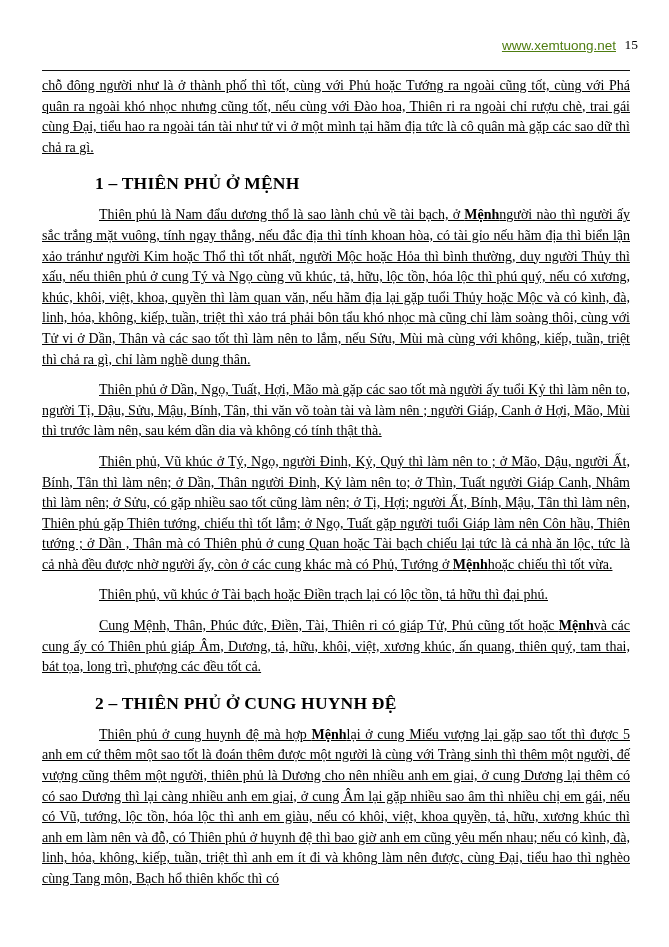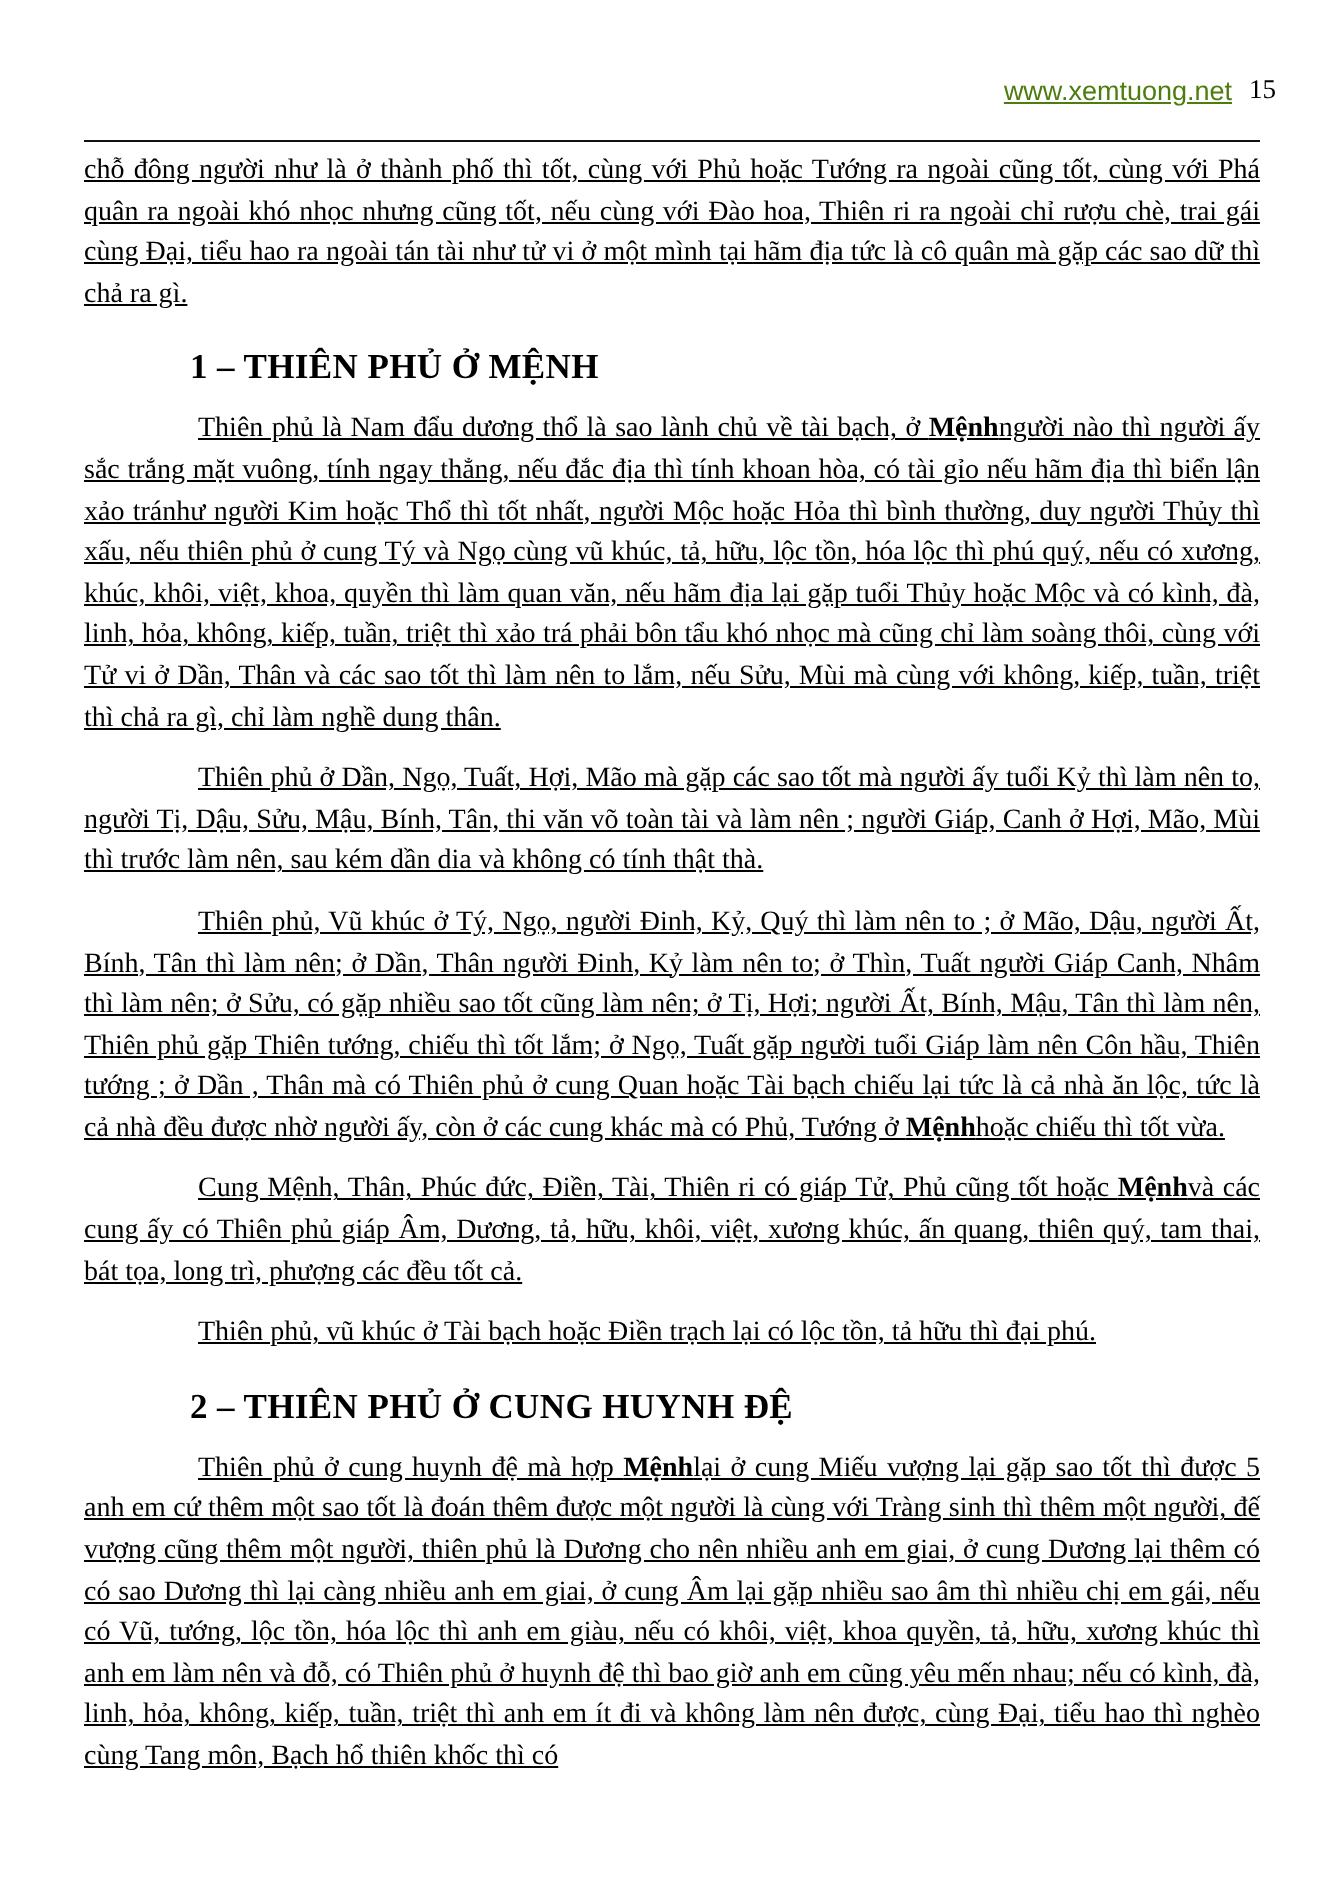--- a/index.html
+++ b/index.html
@@ -103,19 +103,19 @@
 
   <div class="header-rule"></div>
 
   <div class="document-body">
 
   <p class="paragraph no-indent"><span>chỗ đông người như là ở thành phố thì tốt, cùng với Phủ hoặc Tướng ra ngoài cũng tốt, cùng với Phá quân ra ngoài khó nhọc nhưng cũng tốt, nếu cùng với Đào hoa, Thiên ri ra ngoài chỉ rượu chè, trai gái cùng Đại, tiểu hao ra ngoài tán tài như tử vi ở một mình tại hãm địa tức là cô quân mà gặp các sao dữ thì chả ra gì.</span></p>
       <h2 class="heading"><span class="bold">1 – THIÊN PHỦ Ở MỆNH</span></h2>
       <p class="paragraph"><span>Thiên phủ là Nam đẩu dương thổ là sao lành chủ về tài bạch, ở </span><span class="bold">Mệnh</span><span>người nào thì người ấy sắc trắng mặt vuông, tính ngay thẳng, nếu đắc địa thì tính khoan hòa, có tài gỉo nếu hãm địa thì biển lận xảo tránhư người Kim hoặc Thổ thì tốt nhất, người Mộc hoặc Hỏa thì bình thường, duy người Thủy thì xấu, nếu thiên phủ ở cung Tý và Ngọ cùng vũ khúc, tả, hữu, lộc tồn, hóa lộc thì phú quý, nếu có xương, khúc, khôi, việt, khoa, quyền thì làm quan văn, nếu hãm địa lại gặp tuổi Thủy hoặc Mộc và có kình, đà, linh, hỏa, không, kiếp, tuần, triệt thì xảo trá phải bôn tẩu khó nhọc mà cũng chỉ làm soàng thôi, cùng với Tử vi ở Dần, Thân và các sao tốt thì làm nên to lắm, nếu Sửu, Mùi mà cùng với không, kiếp, tuần, triệt thì chả ra gì, chỉ làm nghề dung thân.</span></p>
       <p class="paragraph"><span>Thiên phủ ở Dần, Ngọ, Tuất, Hợi, Mão mà gặp các sao tốt mà người ấy tuổi Kỷ thì làm nên to, người Tị, Dậu, Sửu, Mậu, Bính, Tân, thi văn võ toàn tài và làm nên ; người Giáp, Canh ở Hợi, Mão, Mùi thì trước làm nên, sau kém dần dia và không có tính thật thà.</span></p>
       <p class="paragraph"><span>Thiên phủ, Vũ khúc ở Tý, Ngọ, người Đinh, Kỷ, Quý thì làm nên to ; ở Mão, Dậu, người Ất, Bính, Tân thì làm nên; ở Dần, Thân người Đinh, Kỷ làm nên to; ở Thìn, Tuất người Giáp Canh, Nhâm thì làm nên; ở Sửu, có gặp nhiều sao tốt cũng làm nên; ở Tị, Hợi; người Ất, Bính, Mậu, Tân thì làm nên, Thiên phủ gặp Thiên tướng, chiếu thì tốt lắm; ở Ngọ, Tuất gặp người tuổi Giáp làm nên Côn hầu, Thiên tướng ; ở Dần , Thân mà có Thiên phủ ở cung Quan hoặc Tài bạch chiếu lại tức là cả nhà ăn lộc, tức là cả nhà đều được nhờ người ấy, còn ở các cung khác mà có Phủ, Tướng ở </span><span class="bold">Mệnh</span><span>hoặc chiếu thì tốt vừa.</span></p>
+      <p class="paragraph"><span>Thiên phủ, vũ khúc ở Tài bạch hoặc Điền trạch lại có lộc tồn, tả hữu thì đại phú.</span></p>
       <p class="paragraph"><span>Cung Mệnh, Thân, Phúc đức, Điền, Tài, Thiên ri có giáp Tử, Phủ cũng tốt hoặc </span><span class="bold">Mệnh</span><span>và các cung ấy có Thiên phủ giáp Âm, Dương, tả, hữu, khôi, việt, xương khúc, ấn quang, thiên quý, tam thai, bát tọa, long trì, phượng các đều tốt cả.</span></p>
-      <p class="paragraph"><span>Thiên phủ, vũ khúc ở Tài bạch hoặc Điền trạch lại có lộc tồn, tả hữu thì đại phú.</span></p>
       <h2 class="heading space-large"><span class="bold">2 – THIÊN PHỦ Ở CUNG HUYNH ĐỆ</span></h2>
       <p class="paragraph"><span>Thiên phủ ở cung huynh đệ mà hợp </span><span class="bold">Mệnh</span><span>lại ở cung Miếu vượng lại gặp sao tốt thì được 5 anh em cứ thêm một sao tốt là đoán thêm được một người là cùng với Tràng sinh thì thêm một người, đế vượng cũng thêm một người, thiên phủ là Dương cho nên nhiều anh em giai, ở cung Dương lại thêm có có sao Dương thì lại càng nhiều anh em giai, ở cung Âm lại gặp nhiều sao âm thì nhiều chị em gái, nếu có Vũ, tướng, lộc tồn, hóa lộc thì anh em giàu, nếu có khôi, việt, khoa quyền, tả, hữu, xương khúc thì anh em làm nên và đỗ, có Thiên phủ ở huynh đệ thì bao giờ anh em cũng yêu mến nhau; nếu có kình, đà, linh, hỏa, không, kiếp, tuần, triệt thì anh em ít đi và không làm nên được, cùng Đại, tiểu hao thì nghèo cùng Tang môn, Bạch hổ thiên khốc thì có</span></p>
     </div>
 
 </div>
 
 </body></html>

